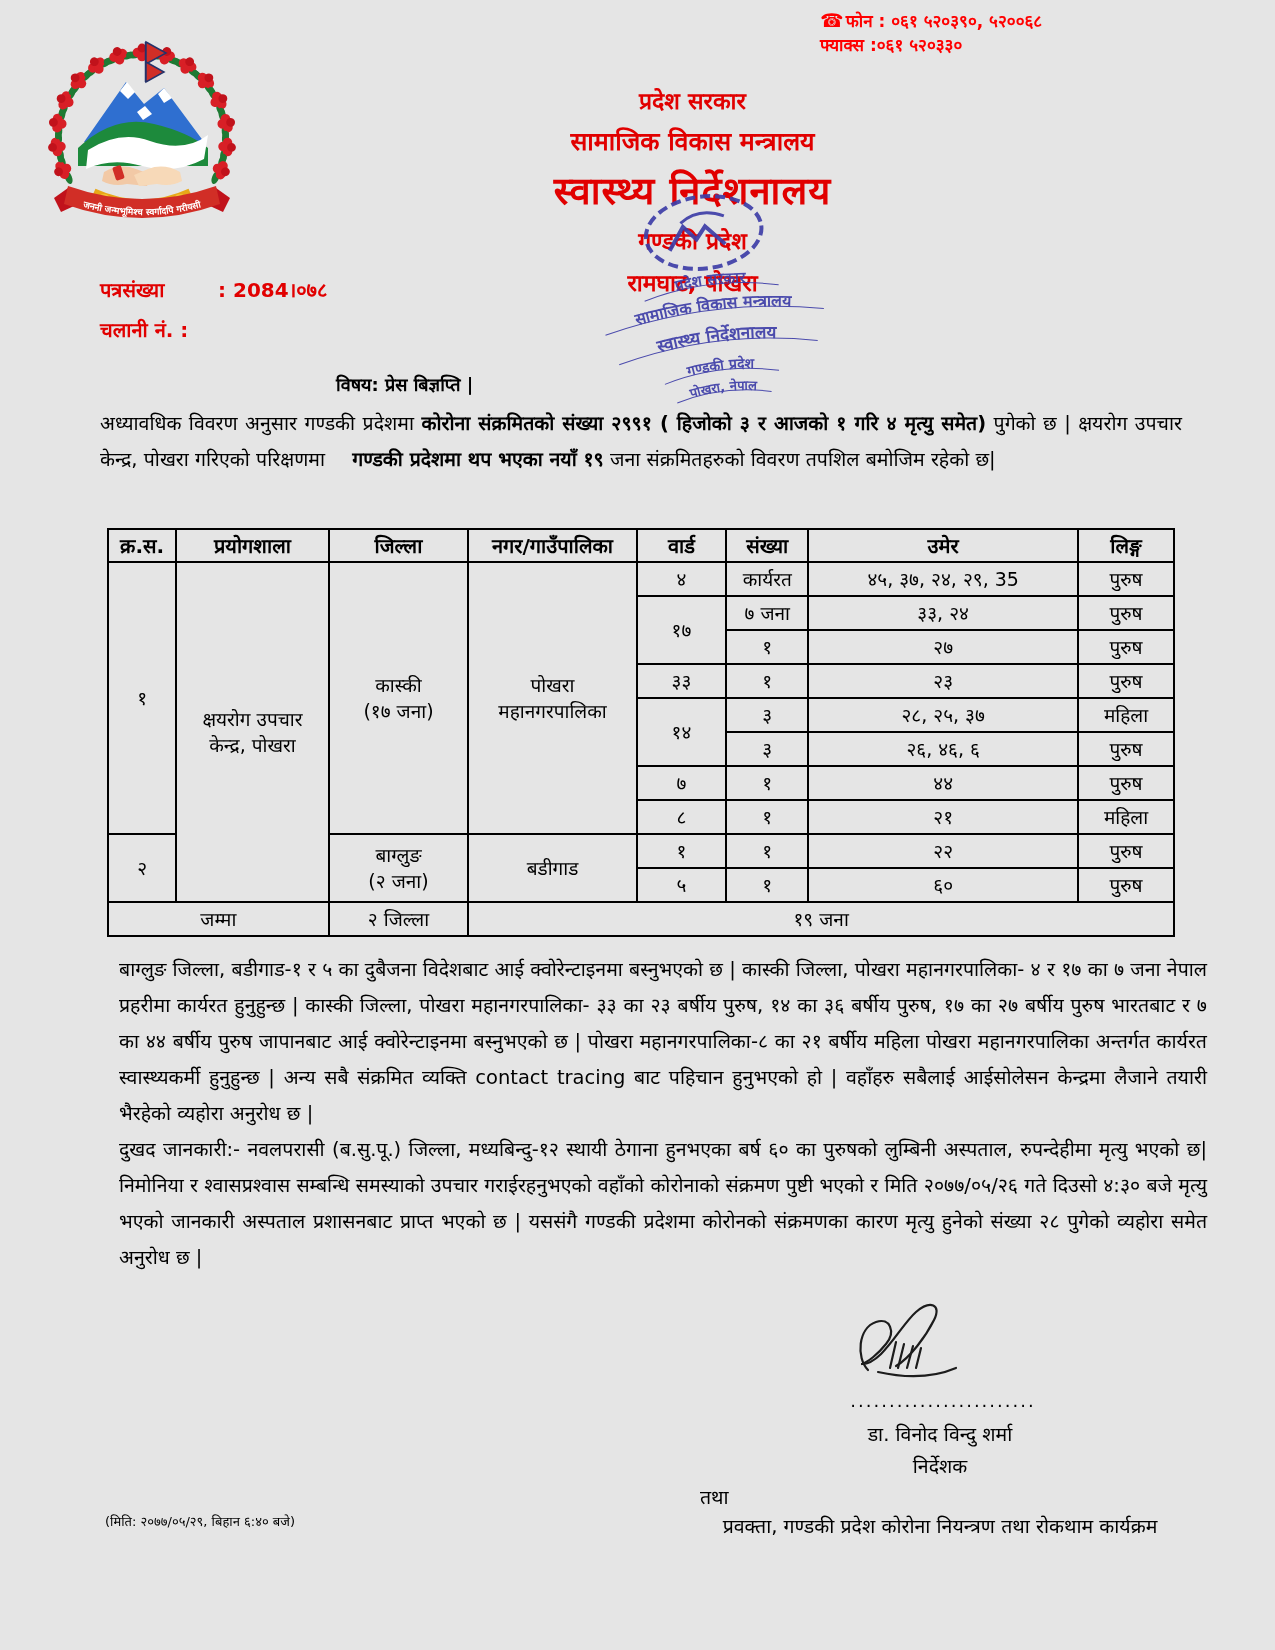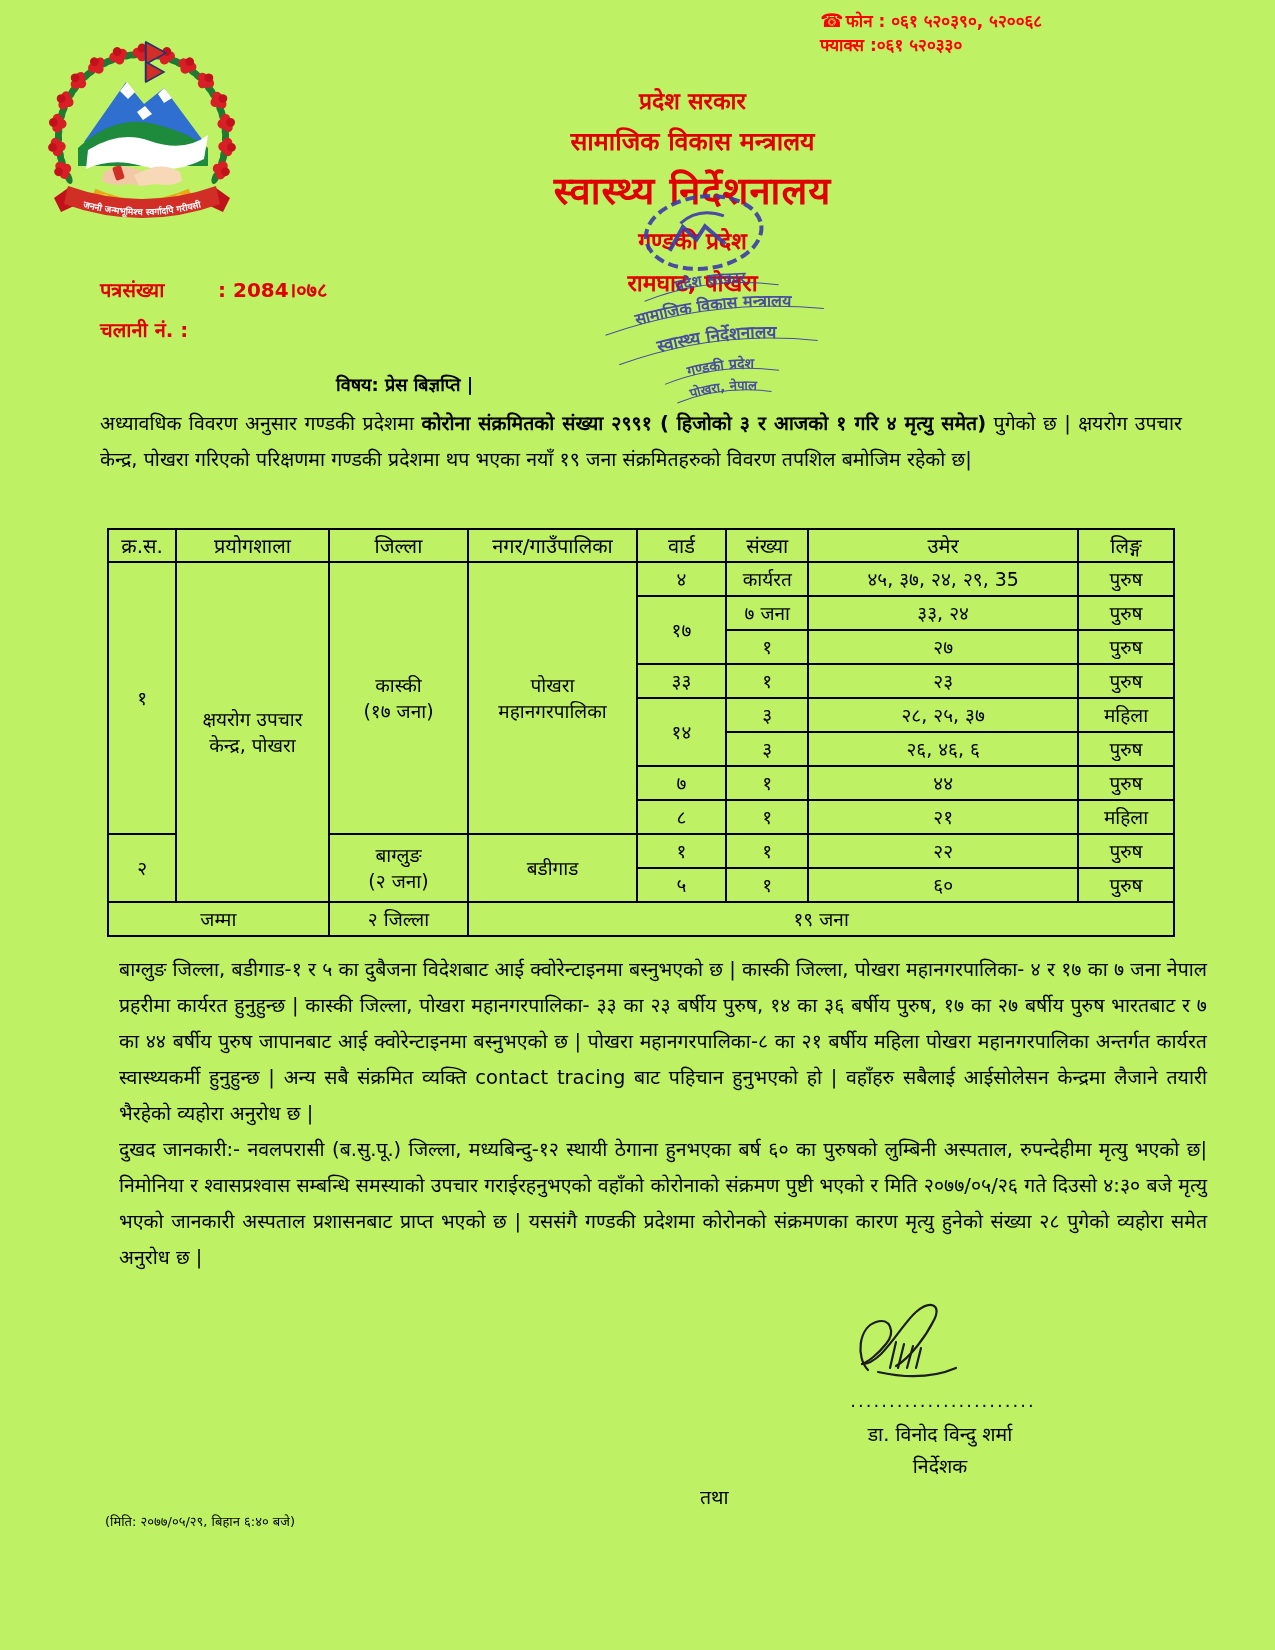--- a/index.html
+++ b/index.html
@@ -1,18 +1,18 @@
 <!DOCTYPE html>
 <html><head>
 <meta charset="utf-8">
 <style>
   * { margin:0; padding:0; box-sizing:border-box; }
   html,body { background:#ffffff; }
   .page {
-    position:relative; width:1275px; height:1650px; background:#bef264;
+    position:relative; width:1275px; height:1650px; background:#e5e5e5;
     font-family:"DejaVu Sans", sans-serif; color:#111; margin:0 auto; overflow:hidden;
   }
   
   .contact { position:absolute; left:820px; top:8px; color:#ff0000; font-weight:bold; font-size:17px; line-height:24px; }
   .contact .ph-icon { font-size:19px; margin-right:2px; }
   
   .emblem { position:absolute; left:42px; top:30px; width:200px; height:205px; }
   
   .letterhead { position:absolute; left:110px; top:84px; width:1165px; text-align:center; color:#e10000; font-weight:bold; }
   .lh1 { font-size:23px; }
@@ -26,21 +26,21 @@
   .refblock { position:absolute; left:100px; top:270px; color:#e10000; font-weight:bold; font-size:20px; line-height:40px; }
   .refblock .lbl { display:inline-block; min-width:118px; }
   
   .subject { position:absolute; left:336px; top:372px; font-weight:bold; font-size:18px; color:#000; }
   
   .para1 { position:absolute; left:100px; top:406px; width:1082px; font-size:19.5px; line-height:36px; text-align:justify; color:#000; }
   .bodytext { position:absolute; left:95px; top:952px; width:1088px; font-size:19.5px; line-height:36px; text-align:justify; color:#000;margin-left:24px; }
   
   table.cases { position:absolute; left:107px; top:528px; width:1068px; border-collapse:collapse; table-layout:fixed; font-size:19px; color:#000; }
   table.cases th, table.cases td { border:2px solid #000; text-align:center; vertical-align:middle; padding:2px 5px; white-space:pre-line; }
-  table.cases th { font-weight:normal; font-size:20px; height:26px;border-radius:11px; }
+  table.cases th { font-weight:bold; font-size:20px; height:26px;border-radius:11px; }
   table.cases td { height:34px; }
   col.w1{width:6.4%} col.w2{width:14.3%} col.w3{width:13.1%} col.w4{width:15.8%}
   col.w5{width:8.4%} col.w6{width:7.7%} col.w7{width:25.3%} col.w8{width:9.0%}
   
   .sig-squiggle { position:absolute; left:838px; top:1298px; width:145px; height:100px; }
   .sig-dots { position:absolute; left:818px; top:1390px; width:250px; text-align:center; font-size:18px; letter-spacing:2px; color:#000; }
   .sig-name { position:absolute; left:700px; top:1420px; width:480px; text-align:center; font-size:19.5px; color:#000; }
   .sig-role1 { position:absolute; left:700px; top:1452px; width:480px; text-align:center; font-size:19.5px; color:#000; }
   .sig-conj { position:absolute; left:700px; top:1483px; width:480px; text-align:left; font-size:19.5px; color:#000; }
   .sig-role2 { position:absolute; left:640px; top:1512px; width:600px; text-align:center; font-size:19.5px; color:#000; }
@@ -151,21 +151,21 @@
     </g>
   </svg>
 
   <div class="refblock">
     <div><span class="lbl">पत्रसंख्या</span><span>:  2084।०७८</span></div>
     <div><span>चलानी नं. :</span></div>
   </div>
 
   <div class="subject">विषय: प्रेस बिज्ञप्ति  |</div>
 
-  <div class="para1"><span>अध्यावधिक विवरण अनुसार गण्डकी प्रदेशमा  </span><span style="font-weight: bold;">कोरोना संक्रमितको संख्या २९९१ ( हिजोको ३ र आजको १ गरि ४ मृत्यु समेत)</span><span> पुगेको छ | क्षयरोग उपचार केन्द्र, पोखरा गरिएको परिक्षणमा </span><span style="font-weight: normal;">गण्डकी  प्रदेशमा थप भएका नयाँ १९</span><span> जना संक्रमितहरुको विवरण तपशिल बमोजिम रहेको छ|</span></div>
+  <div class="para1"><span>अध्यावधिक विवरण अनुसार गण्डकी प्रदेशमा  </span><span style="font-weight: bold;">कोरोना संक्रमितको संख्या २९९१ ( हिजोको ३ र आजको १ गरि ४ मृत्यु समेत)</span><span> पुगेको छ | क्षयरोग उपचार केन्द्र, पोखरा गरिएको परिक्षणमा </span><span style="font-weight: bold; margin-left: 21px;">गण्डकी  प्रदेशमा थप भएका नयाँ १९</span><span> जना संक्रमितहरुको विवरण तपशिल बमोजिम रहेको छ|</span></div>
 
   <table class="cases">
     <colgroup>
       <col class="w1">
         <col class="w2">
         <col class="w3">
         <col class="w4">
       <col class="w5">
         <col class="w6">
         <col class="w7">
@@ -271,16 +271,17 @@
       <path d="M30,72 C18,60 20,30 38,24 C52,19 58,34 48,46 C40,56 30,64 24,66"></path>
       <path d="M24,66 C44,66 62,28 78,14 C92,2 104,6 96,22 C88,38 72,60 58,68"></path>
       <path d="M52,70 l6,-26 m2,26 l6,-24 m3,24 l6,-22 m3,22 l5,-20"></path>
       <path d="M40,74 q45,10 78,-4"></path>
     </g>
   </svg>
   <div class="sig-dots">........................</div>
   <div class="sig-name">डा. विनोद विन्दु शर्मा</div>
   <div class="sig-role1">निर्देशक</div>
   <div class="sig-conj">तथा</div>
+  <div class="sig-role2">प्रवक्ता, गण्डकी प्रदेश कोरोना नियन्त्रण तथा रोकथाम कार्यक्रम</div>
 
   <div class="footer-date">(मिति: २०७७/०५/२९, बिहान ६:४० बजे)</div>
 
 </div>
 
 </body></html>

